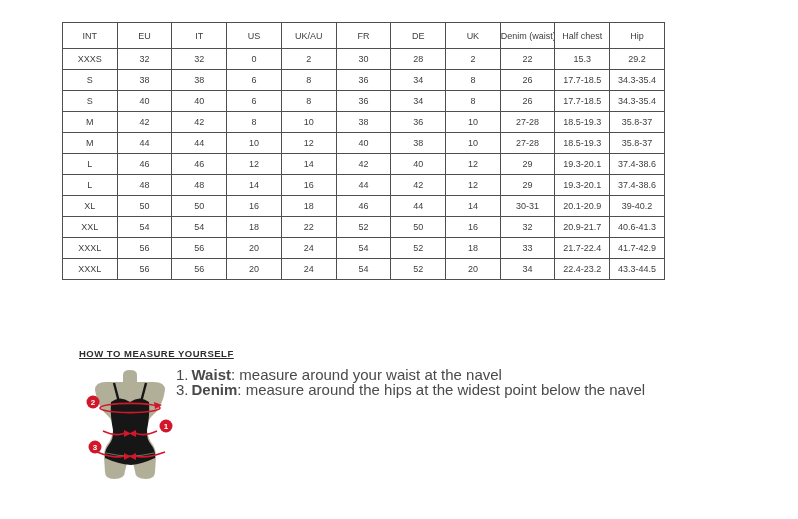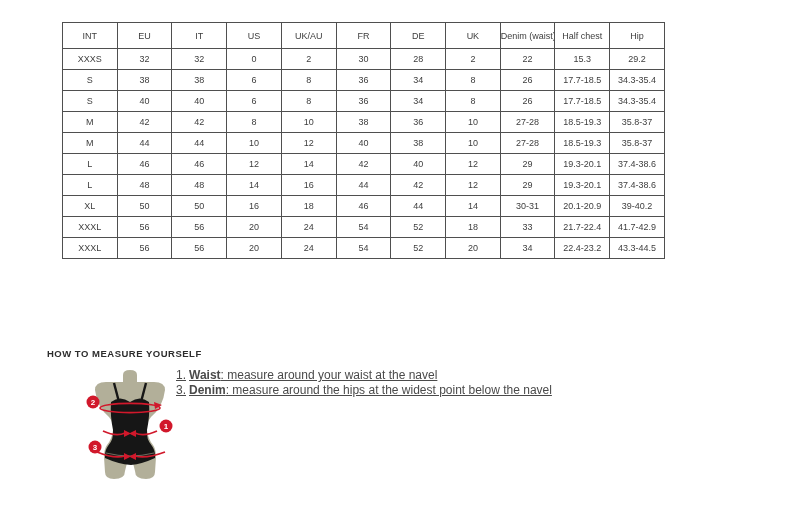--- a/index.html
+++ b/index.html
@@ -39,32 +39,32 @@
     padding: 0;
     overflow: hidden;
     white-space: nowrap;
   }
   table.size-table th { height: 26px; }
   table.size-table td { height: 21px; }
 
   
   .measure-title {
     position: absolute;
-    left: 47px; top: 348px;
+    left: 79px; top: 348px;
     font-size: 9.5px;
     font-weight: 700;
     letter-spacing: 0.5px;
     color: var(--heading-text);
+    text-decoration: underline;
   }
   .measure-steps {
     position: absolute;
     left: 176px; top: 368px;
-    font-size: 12px;
+    font-size: 15px;
     color: var(--body-text);
-    text-decoration: underline;
   }
   .measure-step {
     height: 14.5px;
     line-height: 14.5px;
     white-space: nowrap;
   }
   .measure-step .step-number { margin-right: 3px; }
   .measure-step b { color: var(--body-text); }
 
   .figure-wrap {
@@ -192,20 +192,33 @@
         <td>16</td>
         <td>18</td>
         <td>46</td>
         <td>44</td>
         <td>14</td>
         <td>30-31</td>
         <td>20.1-20.9</td>
         <td>39-40.2</td>
       </tr>
       <tr>
+        <td>XXL</td>
+        <td>54</td>
+        <td>54</td>
+        <td>18</td>
+        <td>22</td>
+        <td>52</td>
+        <td>50</td>
+        <td>16</td>
+        <td>32</td>
+        <td>20.9-21.7</td>
+        <td>40.6-41.3</td>
+      </tr>
+      <tr>
         <td>XXXL</td>
         <td>56</td>
         <td>56</td>
         <td>20</td>
         <td>24</td>
         <td>54</td>
         <td>52</td>
         <td>18</td>
         <td>33</td>
         <td>21.7-22.4</td>

